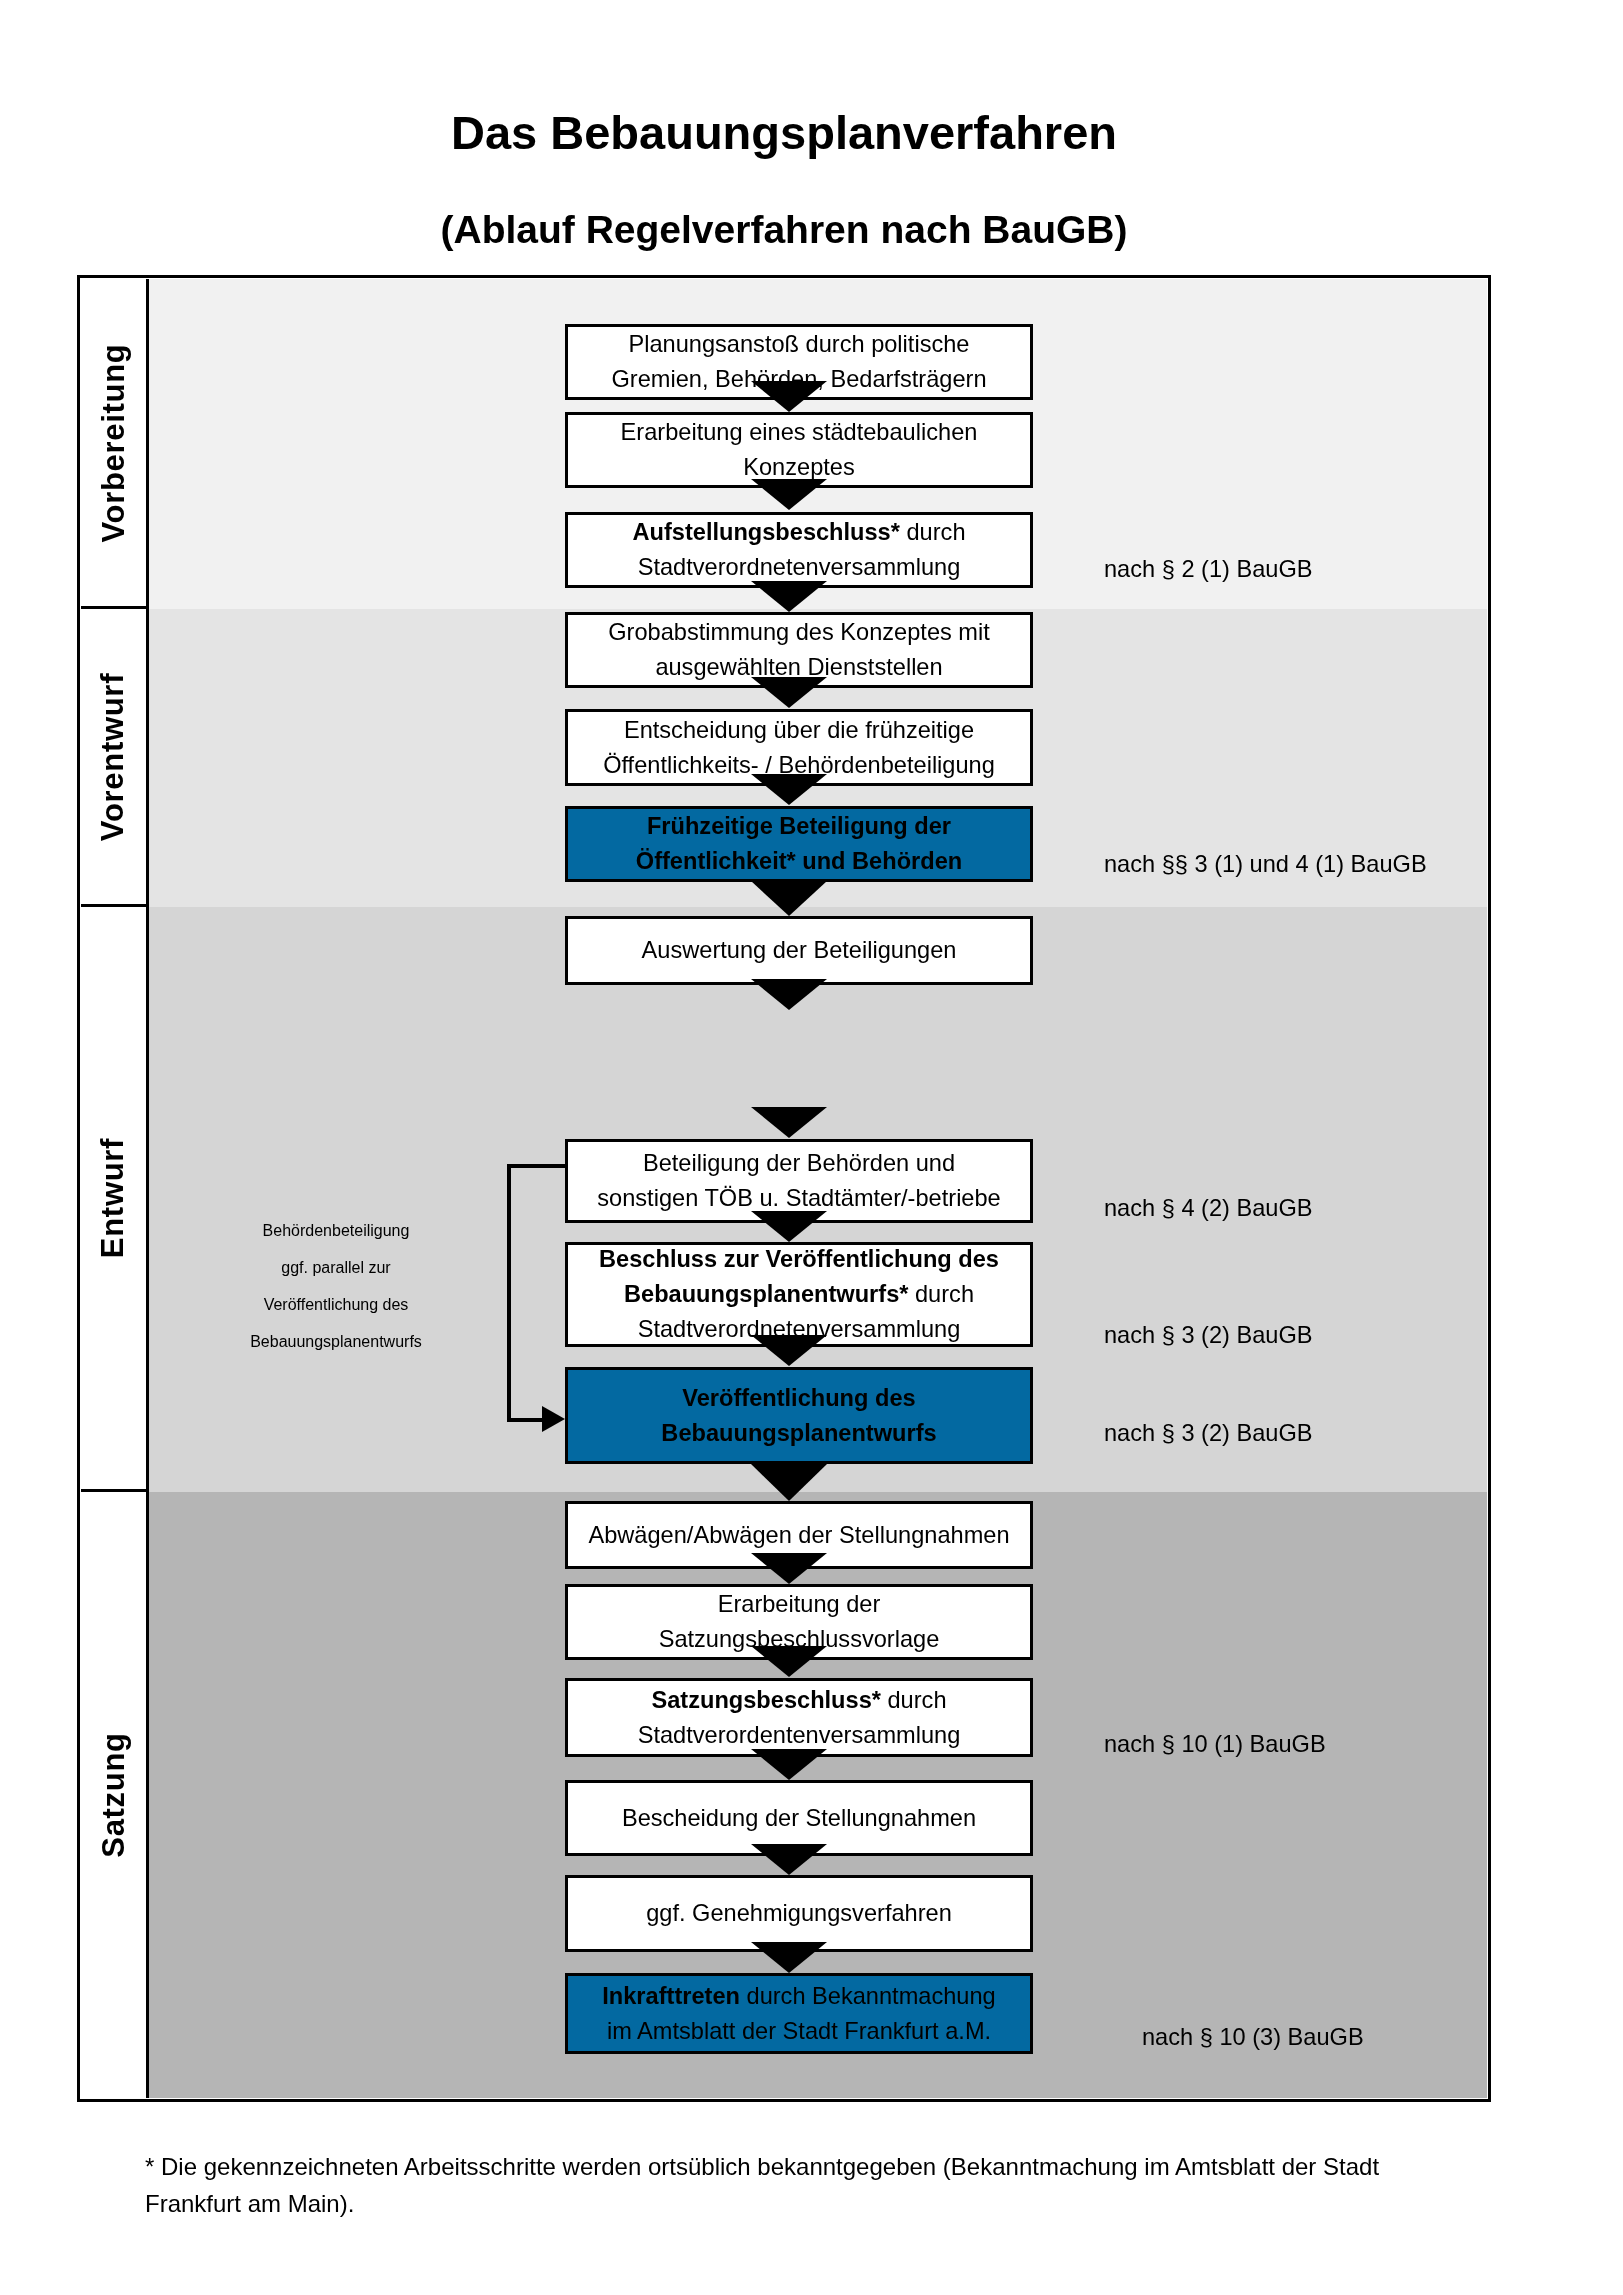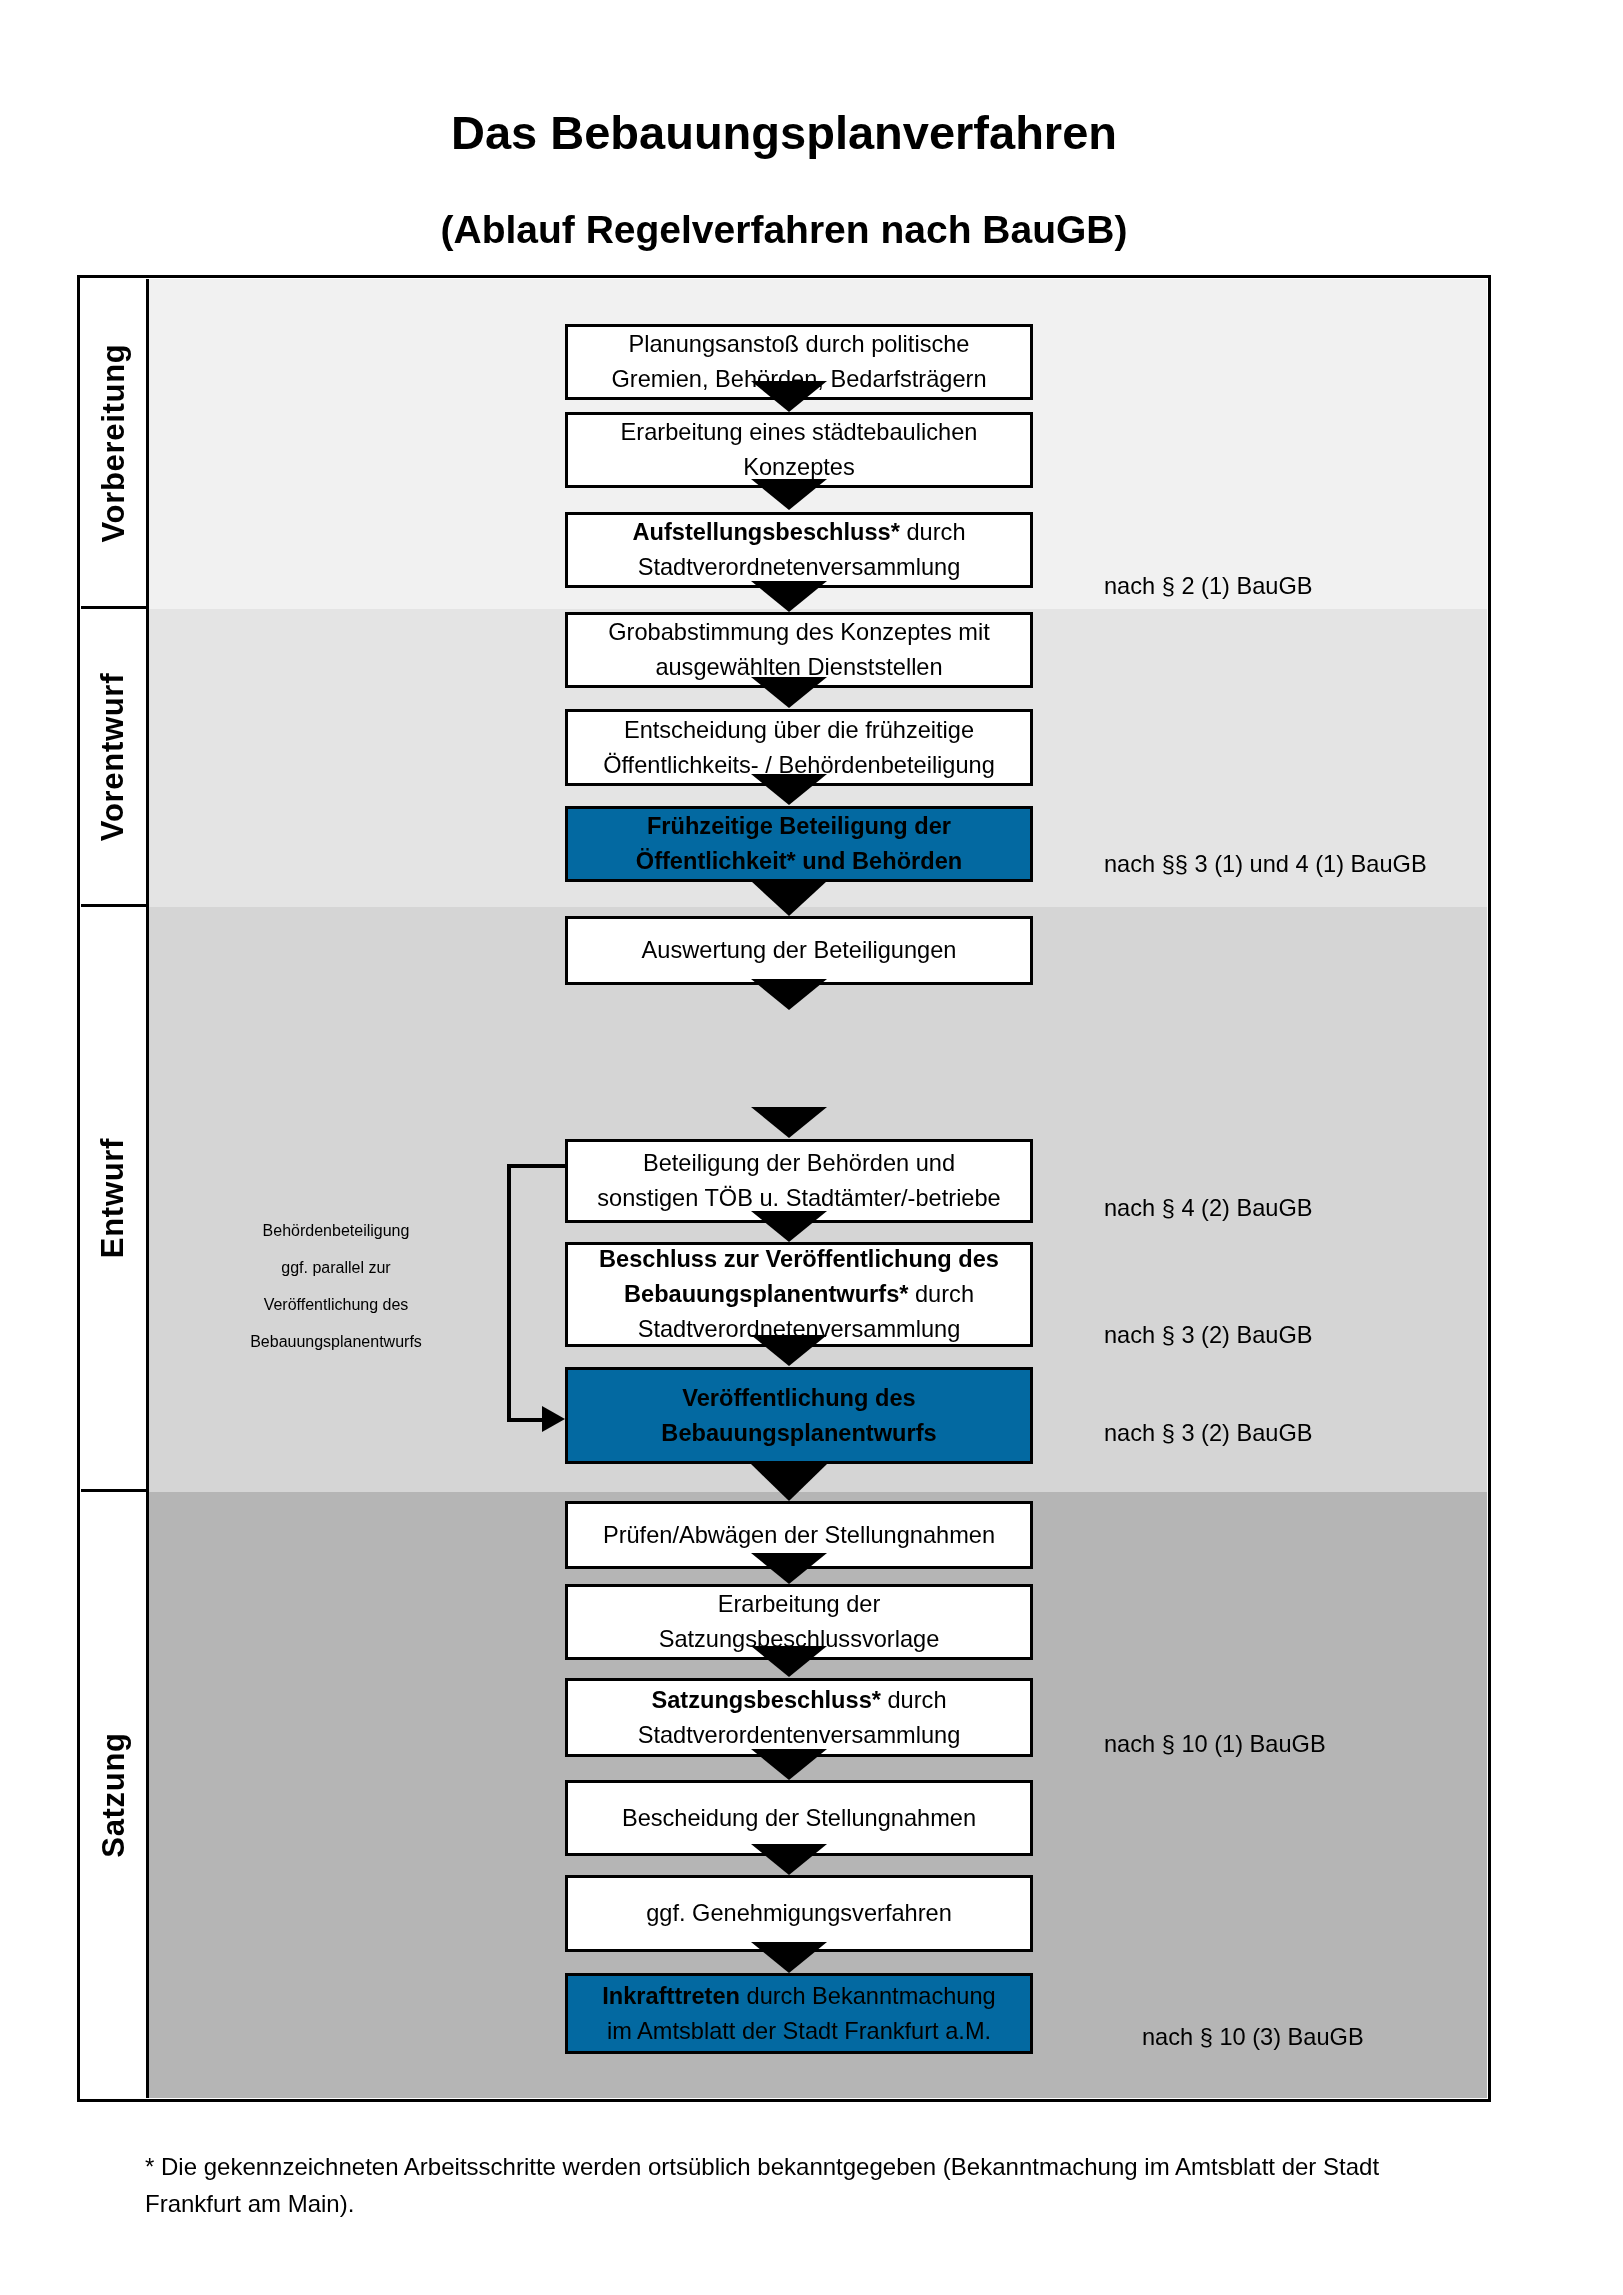--- a/index.html
+++ b/index.html
@@ -73,21 +73,21 @@
   <div class="box" style="top:412px;height:76px;">
     <div class="ln">Erarbeitung eines städtebaulichen</div>
     <div class="ln">Konzeptes</div>
   </div>
   <div class="arrow" style="top:479px;"></div>
   <div class="box" style="top:512px;height:76px;">
     <div class="ln"><span class="bold">Aufstellungsbeschluss*</span><span> durch</span></div>
     <div class="ln">Stadtverordnetenversammlung</div>
   </div>
   <div class="arrow" style="top:581px;"></div>
-  <div class="ann" style="top:556px;margin-top:17px;">nach § 2 (1) BauGB</div>
+  <div class="ann" style="top:556px;">nach § 2 (1) BauGB</div>
 
   <div class="box" style="top:612px;height:76px;">
     <div class="ln">Grobabstimmung des Konzeptes mit</div>
     <div class="ln">ausgewählten Dienststellen</div>
   </div>
   <div class="arrow" style="top:677px;"></div>
   <div class="box" style="top:709px;height:77px;">
     <div class="ln">Entscheidung über die frühzeitige</div>
     <div class="ln">Öffentlichkeits- / Behördenbeteiligung</div>
   </div>
@@ -129,21 +129,21 @@
     <div>ggf. parallel zur</div>
     <div>Veröffentlichung des</div>
     <div>Bebauungsplanentwurfs</div>
   </div>
   <div class="conn" style="left:507px;top:1164px;width:58px;height:3.9px;"></div>
   <div class="conn" style="left:507px;top:1164px;width:3.9px;height:257px;"></div>
   <div class="conn" style="left:507px;top:1418px;width:36px;height:3.9px;"></div>
   <div class="conn-arrowhead"></div>
 
   <div class="box" style="top:1501px;height:68px;">
-    <div class="ln">Prüfen/Abwägen der Stellungnahmen</div>
+    <div class="ln">Abwägen/Abwägen der Stellungnahmen</div>
   </div>
   <div class="arrow" style="top:1553px;"></div>
   <div class="box" style="top:1584px;height:76px;">
     <div class="ln">Erarbeitung der</div>
     <div class="ln">Satzungsbeschlussvorlage</div>
   </div>
   <div class="arrow" style="top:1646px;"></div>
   <div class="box" style="top:1678px;height:79px;">
     <div class="ln"><span class="bold">Satzungsbeschluss*</span><span> durch</span></div>
     <div class="ln">Stadtverordentenversammlung</div>

